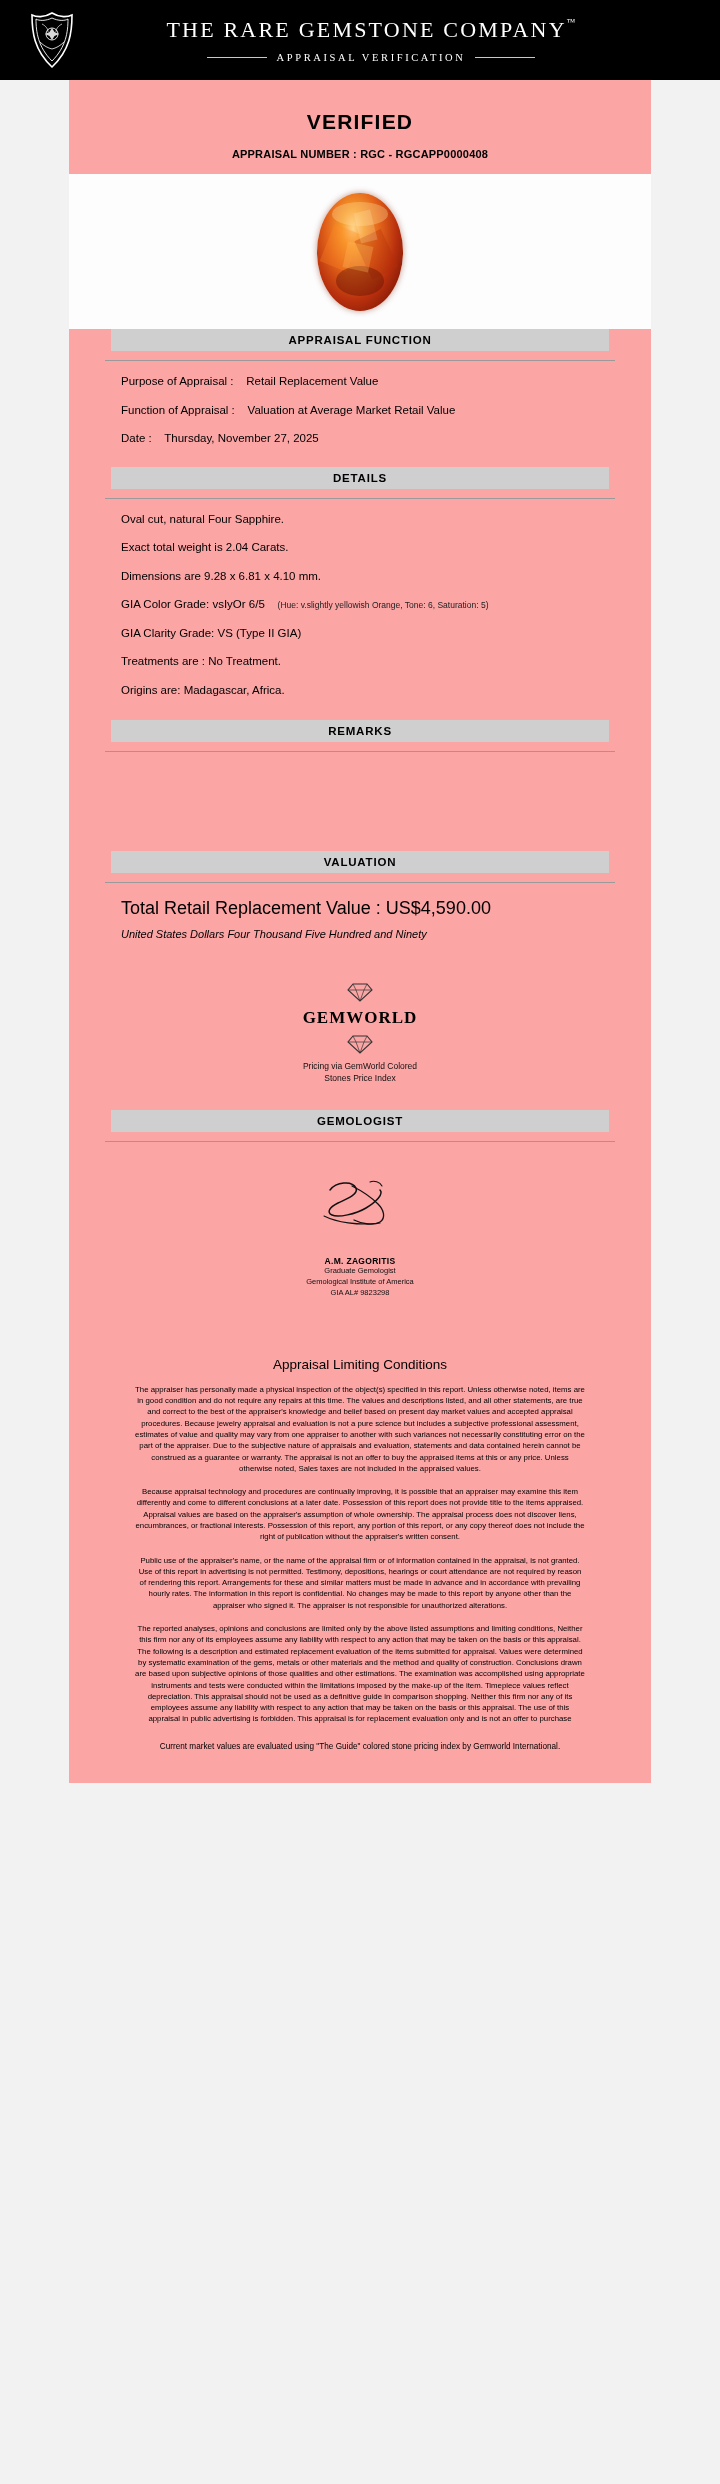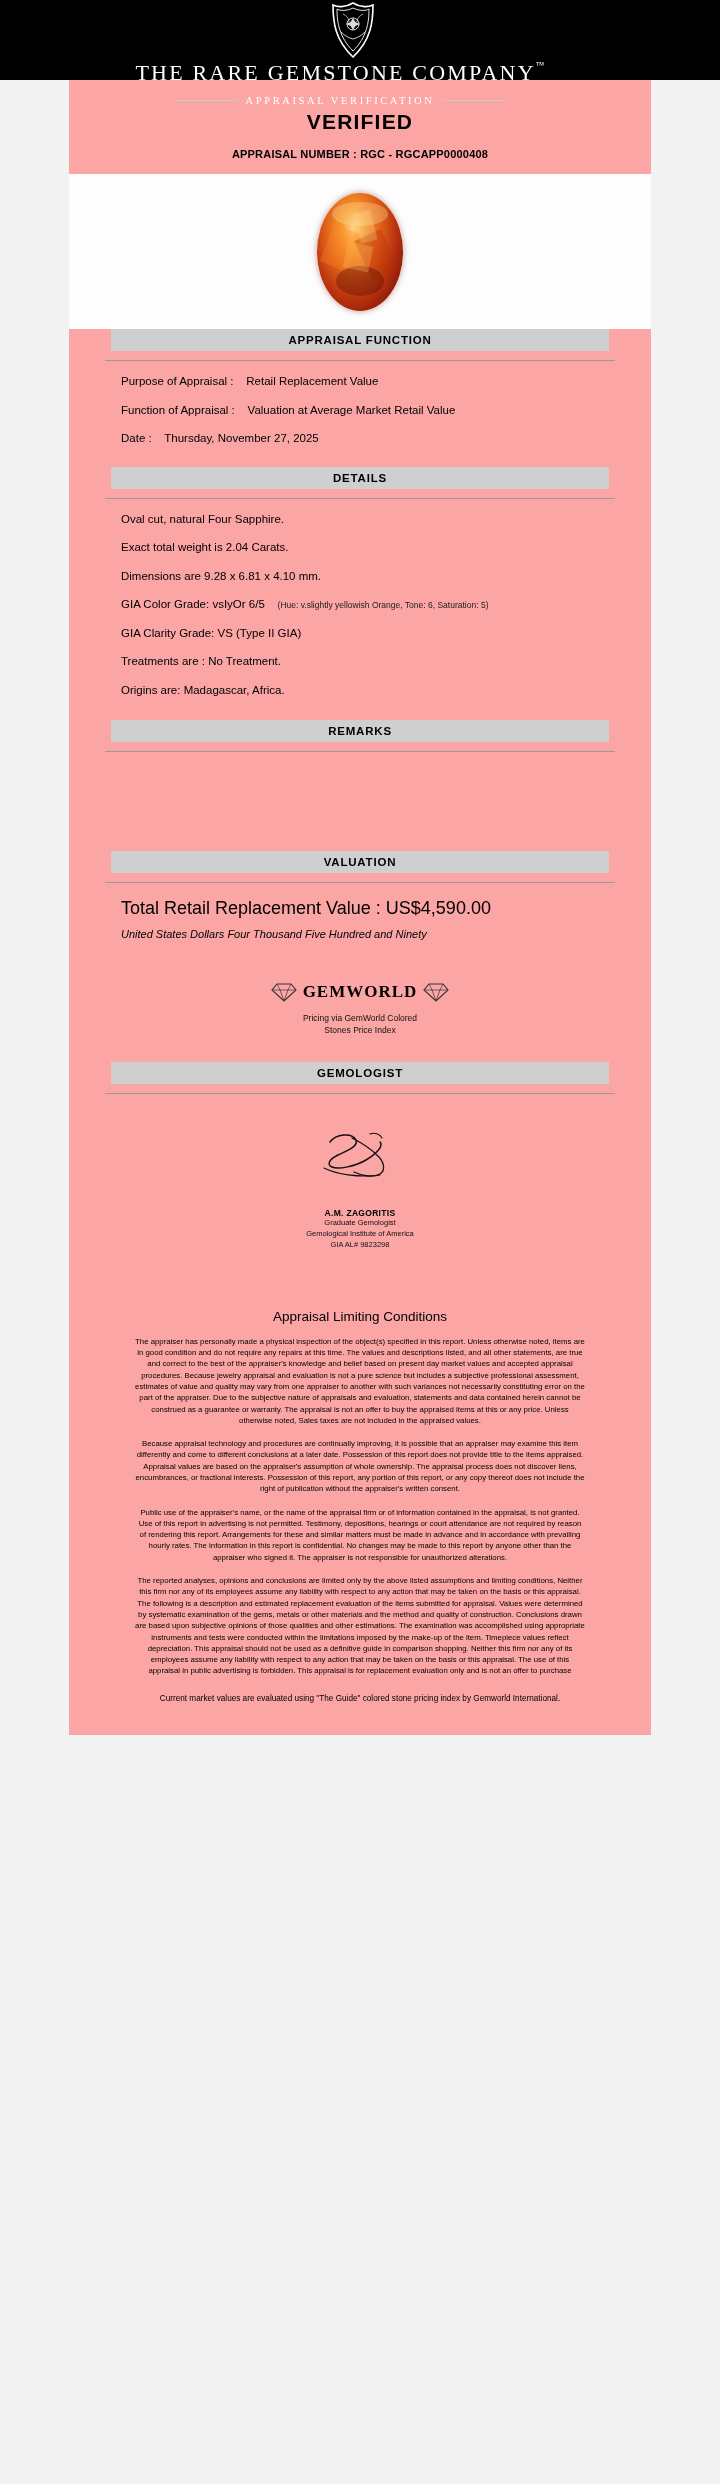--- a/index.html
+++ b/index.html
@@ -18,21 +18,20 @@
   }
 
   
   .header {
     background: #000000;
     width: 720px;
     height: 80px;
     display: flex;
     align-items: center;
     padding: 0 28px;
-    flex-direction: column;
   }
   .crest {
     width: 48px;
     height: 60px;
     flex: 0 0 48px;
     position: relative;
     margin-right: 14px;
   }
   .crest svg { display: block; }
   .header-text {
@@ -175,20 +174,21 @@
   .gemworld-wrap {
     margin-top: 42px;
     text-align: center;
   }
   .gemworld-logo {
     display: inline-flex;
     align-items: center;
     justify-content: center;
     gap: 6px;
     font-family: "Liberation Serif", serif;
+    flex-direction: column;
   }
   .gw-text {
     font-size: 17px;
     letter-spacing: 1px;
     font-weight: bold;
     font-family: "Liberation Serif", serif;
   }
   .gw-caption {
     margin-top: 7px;
     font-size: 8.5px;

